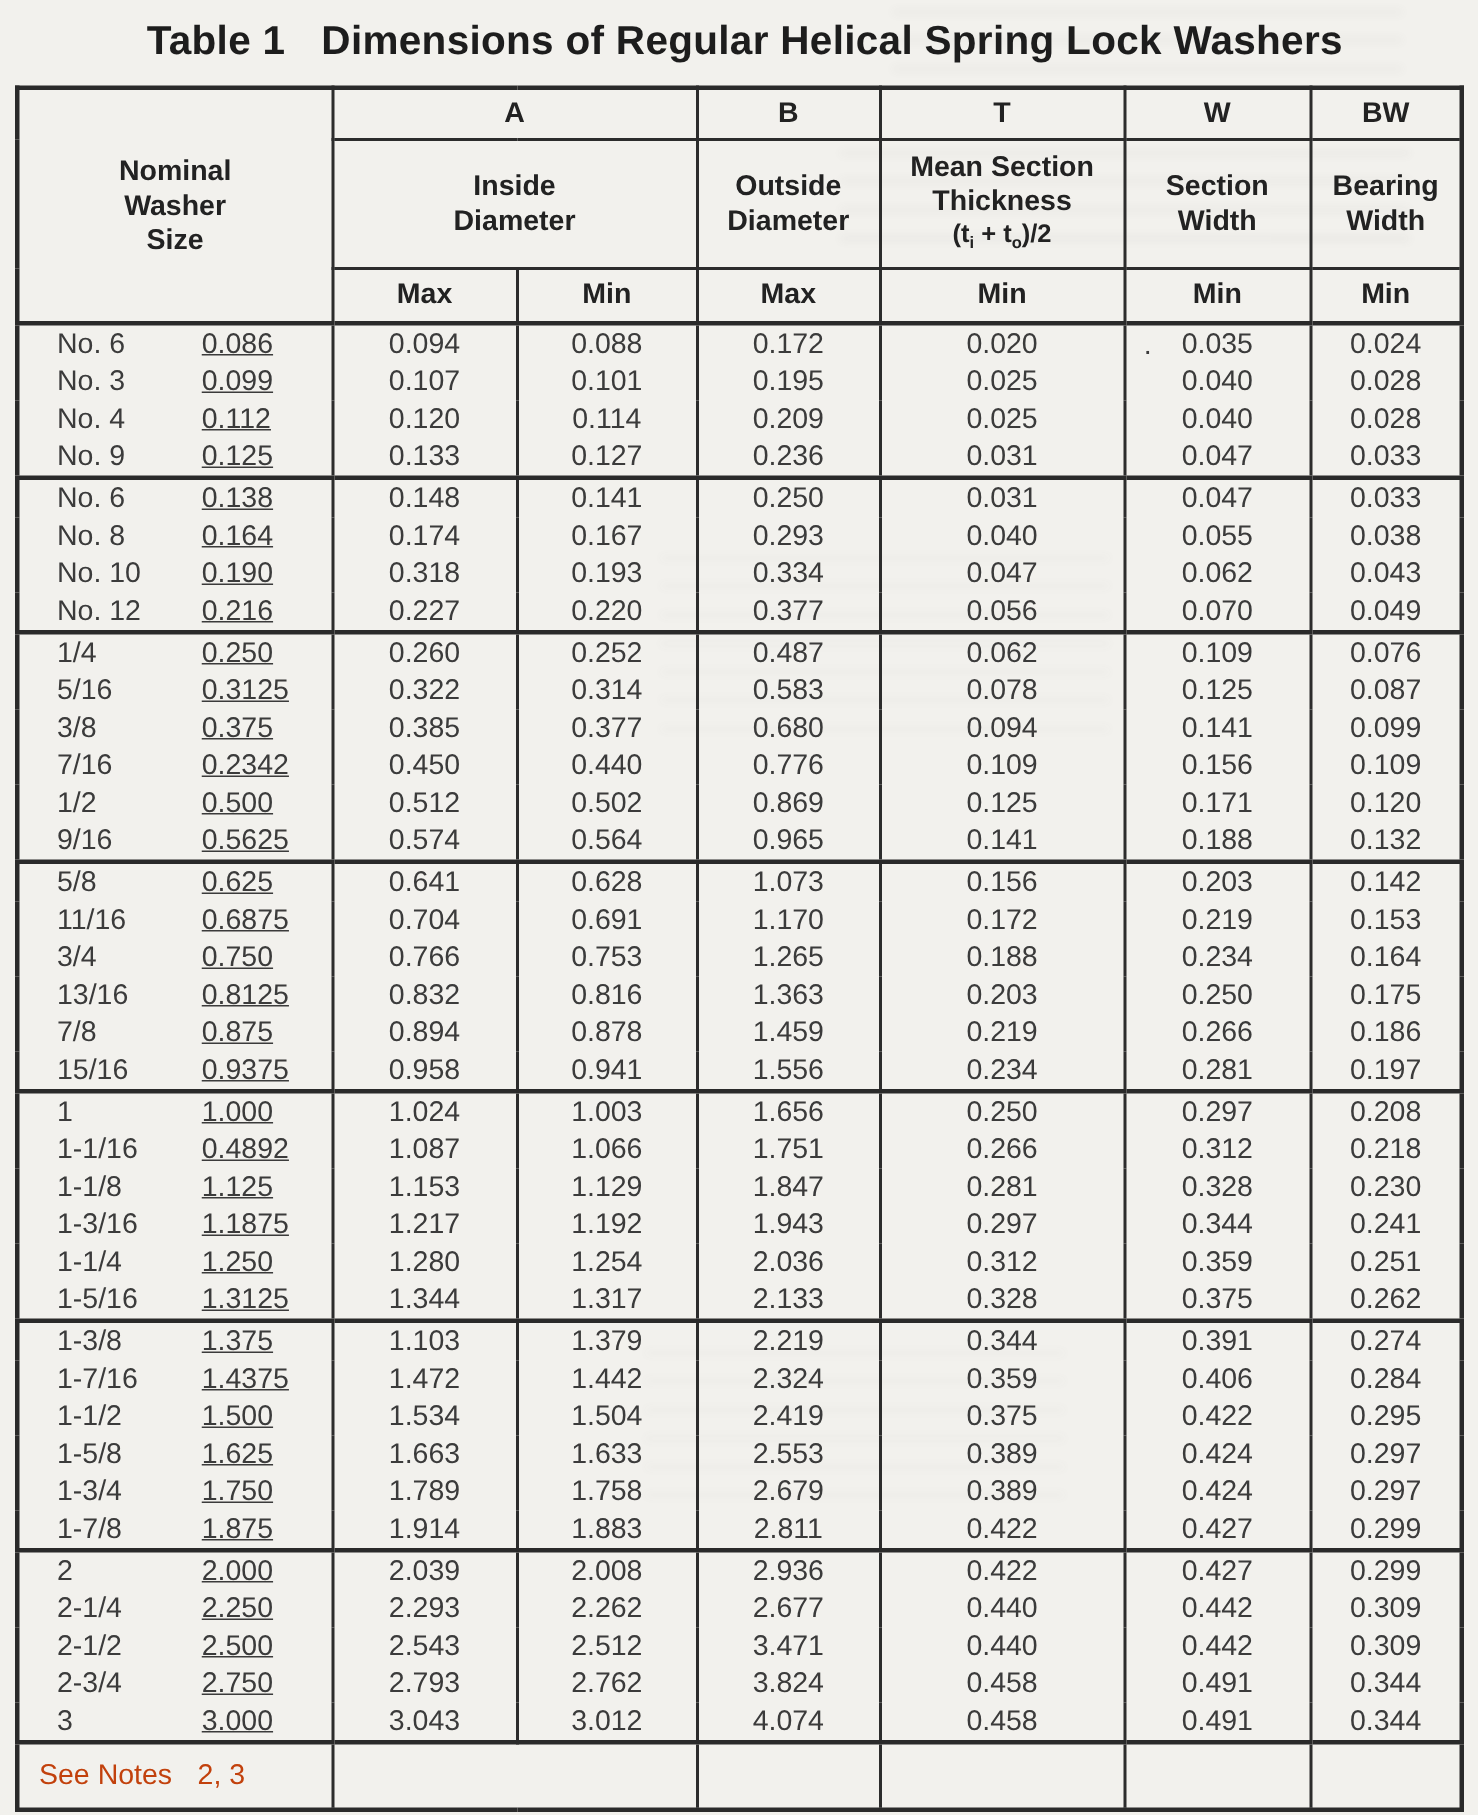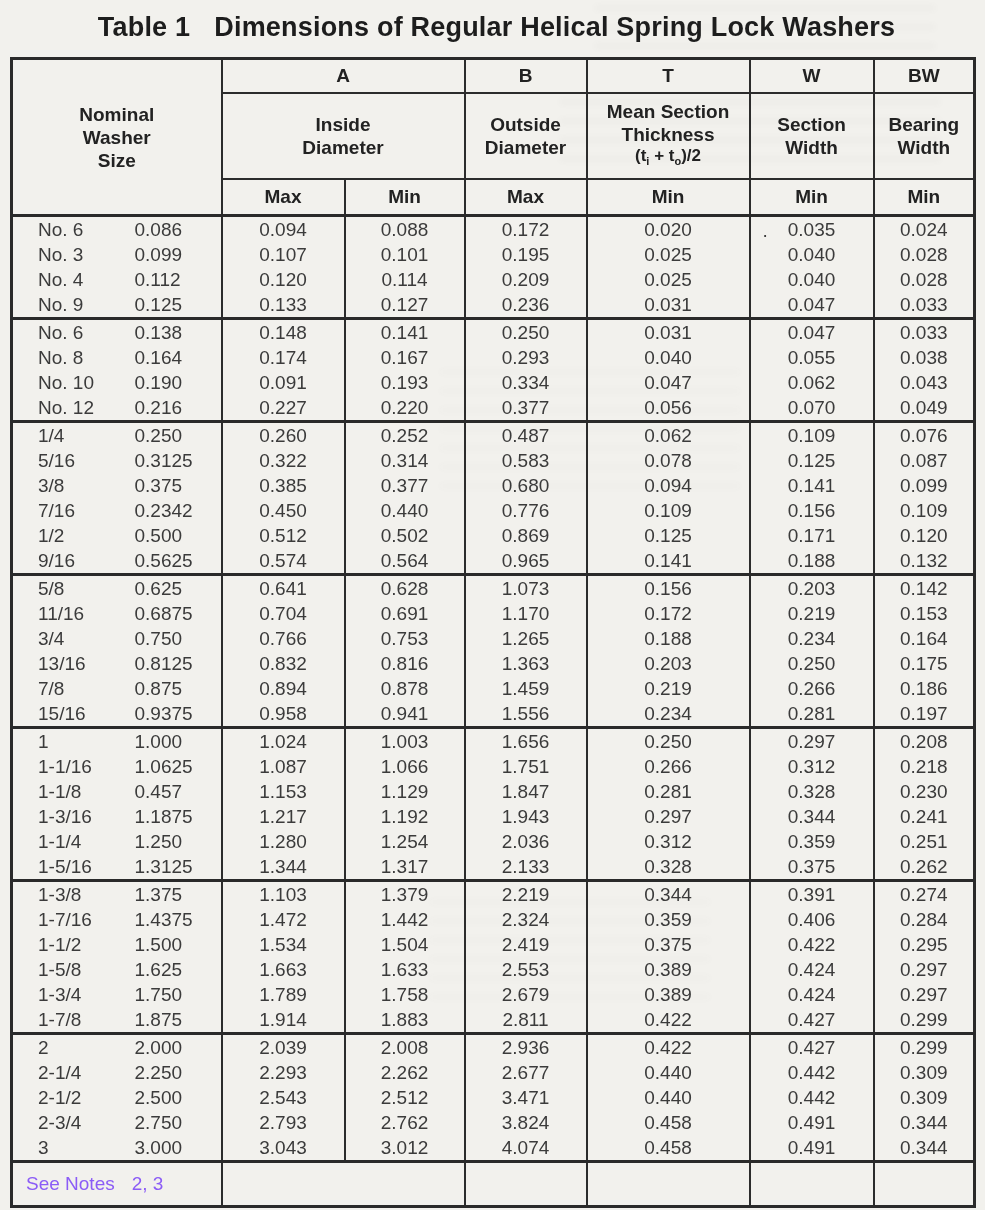--- a/index.html
+++ b/index.html
@@ -38,25 +38,25 @@
   .formula{font-size:17px;line-height:20px;}
   .formula sub{font-size:11px;}
 
   tbody td{
     font-size:19px;height:25px;line-height:25px;text-align:center;color:#3b3b3b;
     border-left:2px solid #2c2c2c;border-right:2px solid #2c2c2c;
     border-top:none;border-bottom:none;
   }
   tr.group-start td{border-top:3px solid #2a2a2a;}
   td.size-cell{text-align:left;padding-left:25px;border-right:none;}
-  td.nominal-cell{text-align:left;padding-left:3px;border-left:none;}
+  td.nominal-cell{text-align:left;padding-left:3px;border-left:none;text-decoration:underline;}
   .stray-dot{position:absolute;left:12px;top:1px;color:#3b3b3b;}
 
   tfoot td{
-    height:42px;font-size:19px;color:#8b5cf6;
+    height:42px;font-size:19px;color:#c2410c;
     border-top:3px solid #2a2a2a;
     border-left:2px solid #2c2c2c;border-right:2px solid #2c2c2c;
   }
   td.notes-cell{text-align:left;padding-left:13px;border-right:none;}
   td.notes-a{border-left:2px solid #2c2c2c;}
   .notes-gap{display:inline-block;width:17px;}
 </style>
 </head>
 <body>
 
@@ -182,21 +182,21 @@
         <td class="num-cell"><span>0.174</span></td>
         <td class="num-cell"><span>0.167</span></td>
         <td class="num-cell"><span>0.293</span></td>
         <td class="num-cell"><span>0.040</span></td>
         <td class="num-cell"><span>0.055</span></td>
         <td class="num-cell"><span>0.038</span></td>
       </tr>
       <tr>
         <td class="size-cell"><span>No. 10</span></td>
         <td class="nominal-cell"><span>0.190</span></td>
-        <td class="num-cell"><span>0.091</span></td>
+        <td class="num-cell"><span>0.318</span></td>
         <td class="num-cell"><span>0.193</span></td>
         <td class="num-cell"><span>0.334</span></td>
         <td class="num-cell"><span>0.047</span></td>
         <td class="num-cell"><span>0.062</span></td>
         <td class="num-cell"><span>0.043</span></td>
       </tr>
       <tr>
         <td class="size-cell"><span>No. 12</span></td>
         <td class="nominal-cell"><span>0.216</span></td>
         <td class="num-cell"><span>0.227</span></td>
@@ -331,31 +331,31 @@
         <td class="nominal-cell"><span>1.000</span></td>
         <td class="num-cell"><span>1.024</span></td>
         <td class="num-cell"><span>1.003</span></td>
         <td class="num-cell"><span>1.656</span></td>
         <td class="num-cell"><span>0.250</span></td>
         <td class="num-cell"><span>0.297</span></td>
         <td class="num-cell"><span>0.208</span></td>
       </tr>
       <tr>
         <td class="size-cell"><span>1-1/16</span></td>
-        <td class="nominal-cell"><span>1.0625</span></td>
+        <td class="nominal-cell"><span>0.4892</span></td>
         <td class="num-cell"><span>1.087</span></td>
         <td class="num-cell"><span>1.066</span></td>
         <td class="num-cell"><span>1.751</span></td>
         <td class="num-cell"><span>0.266</span></td>
         <td class="num-cell"><span>0.312</span></td>
         <td class="num-cell"><span>0.218</span></td>
       </tr>
       <tr>
         <td class="size-cell"><span>1-1/8</span></td>
-        <td class="nominal-cell"><span>0.457</span></td>
+        <td class="nominal-cell"><span>1.125</span></td>
         <td class="num-cell"><span>1.153</span></td>
         <td class="num-cell"><span>1.129</span></td>
         <td class="num-cell"><span>1.847</span></td>
         <td class="num-cell"><span>0.281</span></td>
         <td class="num-cell"><span>0.328</span></td>
         <td class="num-cell"><span>0.230</span></td>
       </tr>
       <tr>
         <td class="size-cell"><span>1-3/16</span></td>
         <td class="nominal-cell"><span>1.1875</span></td>

